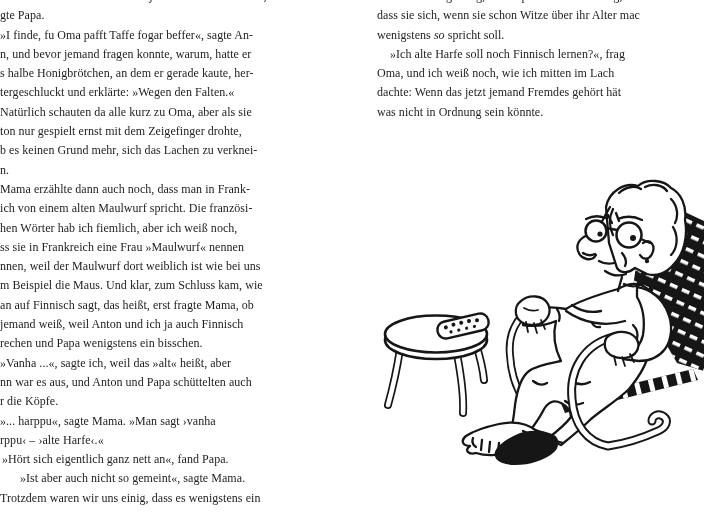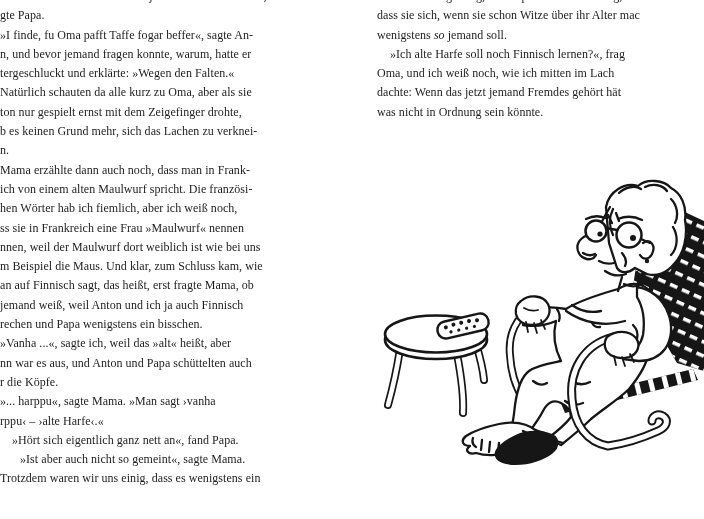--- a/index.html
+++ b/index.html
@@ -24,47 +24,48 @@
 </head>
 <body>
 
 <div>
 
   <div id="left-col" class="text-col">
       <div class="line sliver anchor-right"><span class="t" dir="ltr">»Die Taffe wäre für Franfofen ja fiemlich verwirrend«,</span></div>
       <div class="line"><span class="t" dir="ltr">gte Papa.</span></div>
       <div class="line anchor-right"><span class="t" dir="ltr">»I finde, fu Oma pafft Taffe fogar beffer«, sagte An-</span></div>
       <div class="line anchor-right"><span class="t" dir="ltr">n, und bevor jemand fragen konnte, warum, hatte er</span></div>
+      <div class="line anchor-right"><span class="t" dir="ltr">s halbe Honigbrötchen, an dem er gerade kaute, her-</span></div>
       <div class="line"><span class="t" dir="ltr">tergeschluckt und erklärte: »Wegen den Falten.«</span></div>
       <div class="line anchor-right"><span class="t" dir="ltr">Natürlich schauten da alle kurz zu Oma, aber als sie</span></div>
       <div class="line anchor-right"><span class="t" dir="ltr">ton nur gespielt ernst mit dem Zeigefinger drohte,</span></div>
       <div class="line anchor-right"><span class="t" dir="ltr">b es keinen Grund mehr, sich das Lachen zu verknei-</span></div>
       <div class="line"><span class="t" dir="ltr">n.</span></div>
       <div class="line anchor-right"><span class="t" dir="ltr">Mama erzählte dann auch noch, dass man in Frank-</span></div>
       <div class="line anchor-right"><span class="t" dir="ltr">ich von einem alten Maulwurf spricht. Die französi-</span></div>
       <div class="line anchor-right"><span class="t" dir="ltr">hen Wörter hab ich fiemlich, aber ich weiß noch,</span></div>
       <div class="line anchor-right"><span class="t" dir="ltr">ss sie in Frankreich eine Frau »Maulwurf« nennen</span></div>
       <div class="line anchor-right"><span class="t" dir="ltr">nnen, weil der Maulwurf dort weiblich ist wie bei uns</span></div>
       <div class="line anchor-right"><span class="t" dir="ltr">m Beispiel die Maus. Und klar, zum Schluss kam, wie</span></div>
       <div class="line anchor-right"><span class="t" dir="ltr">an auf Finnisch sagt, das heißt, erst fragte Mama, ob</span></div>
       <div class="line anchor-right"><span class="t" dir="ltr">jemand weiß, weil Anton und ich ja auch Finnisch</span></div>
       <div class="line"><span class="t" dir="ltr">rechen und Papa wenigstens ein bisschen.</span></div>
       <div class="line anchor-right"><span class="t" dir="ltr">»Vanha ...«, sagte ich, weil das »alt« heißt, aber</span></div>
       <div class="line anchor-right"><span class="t" dir="ltr">nn war es aus, und Anton und Papa schüttelten auch</span></div>
       <div class="line"><span class="t" dir="ltr">r die Köpfe.</span></div>
       <div class="line anchor-right"><span class="t" dir="ltr">»... harppu«, sagte Mama. »Man sagt ›vanha</span></div>
       <div class="line"><span class="t" dir="ltr">rppu‹ – ›alte Harfe‹.«</span></div>
-      <div class="line" style="padding-left: 12px;"><span class="t" dir="ltr">»Hört sich eigentlich ganz nett an«, fand Papa.</span></div>
+      <div class="line" style="padding-left: 2px;"><span class="t" dir="ltr">»Hört sich eigentlich ganz nett an«, fand Papa.</span></div>
       <div class="line" style="padding-left: 20px;"><span class="t" dir="ltr">»Ist aber auch nicht so gemeint«, sagte Mama.</span></div>
       <div class="line anchor-right"><span class="t" dir="ltr">Trotzdem waren wir uns einig, dass es wenigstens ein</span></div>
     </div>
   <div id="right-col" class="text-col">
       <div class="line sliver"><span class="t" dir="ltr">bisschen witzig klang, und Papa war der Meinung,</span></div>
       <div class="line"><span class="t" dir="ltr">dass sie sich, wenn sie schon Witze über ihr Alter mac</span></div>
-      <div class="line"><span class="t" dir="ltr"><span>wenigstens </span><em>so</em><span> jemand soll.</span></span></div>
+      <div class="line"><span class="t" dir="ltr"><span>wenigstens </span><em>so</em><span> spricht soll.</span></span></div>
       <div class="line" style="padding-left: 13px;"><span class="t" dir="ltr">»Ich alte Harfe soll noch Finnisch lernen?«, frag</span></div>
       <div class="line"><span class="t" dir="ltr">Oma, und ich weiß noch, wie ich mitten im Lach</span></div>
       <div class="line"><span class="t" dir="ltr">dachte: Wenn das jetzt jemand Fremdes gehört hät</span></div>
       <div class="line"><span class="t" dir="ltr">was nicht in Ordnung sein könnte.</span></div>
     </div>
 
   <svg id="illustration" viewBox="0 0 329 344" fill="none" stroke-linecap="round" stroke-linejoin="round">
     <defs>
       <clipPath id="webclip">
           <polygon points="282,24 329,46 329,196 302,188 258,112 266,56"></polygon>

